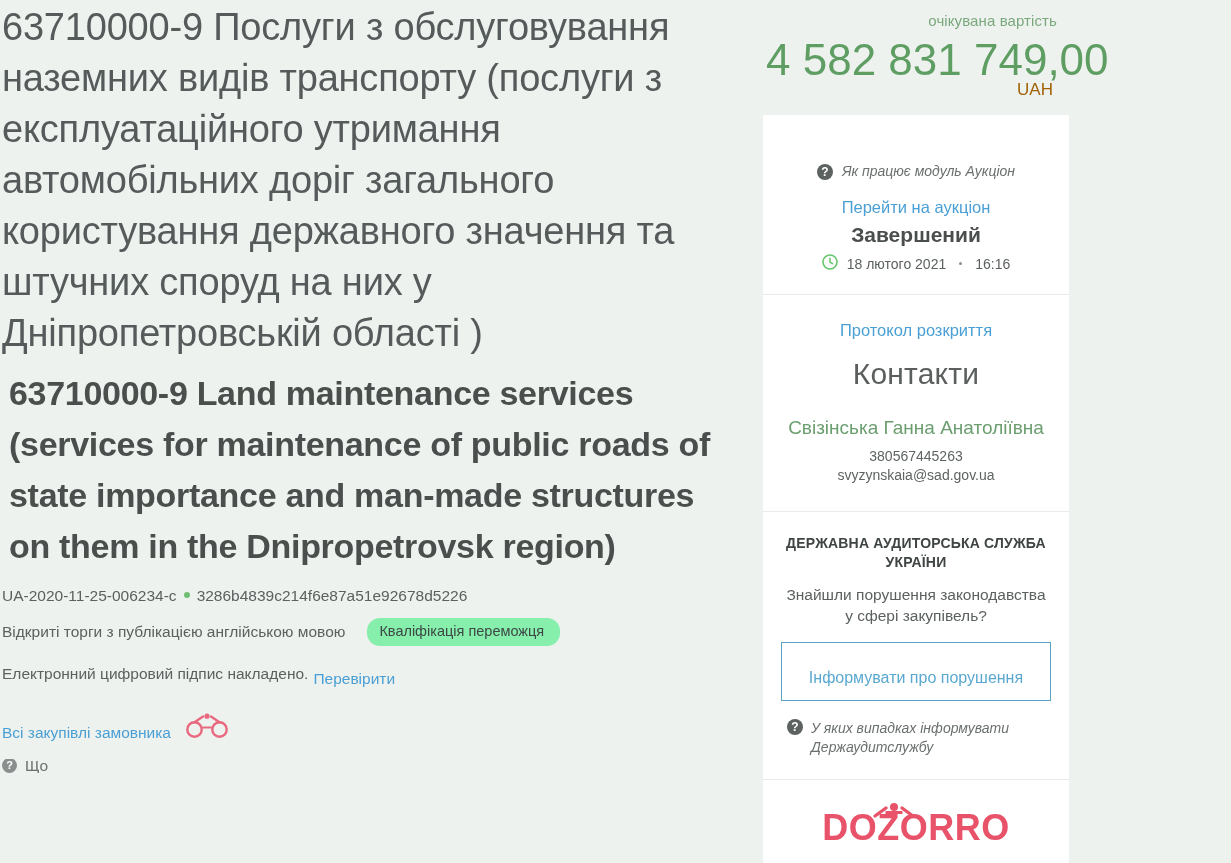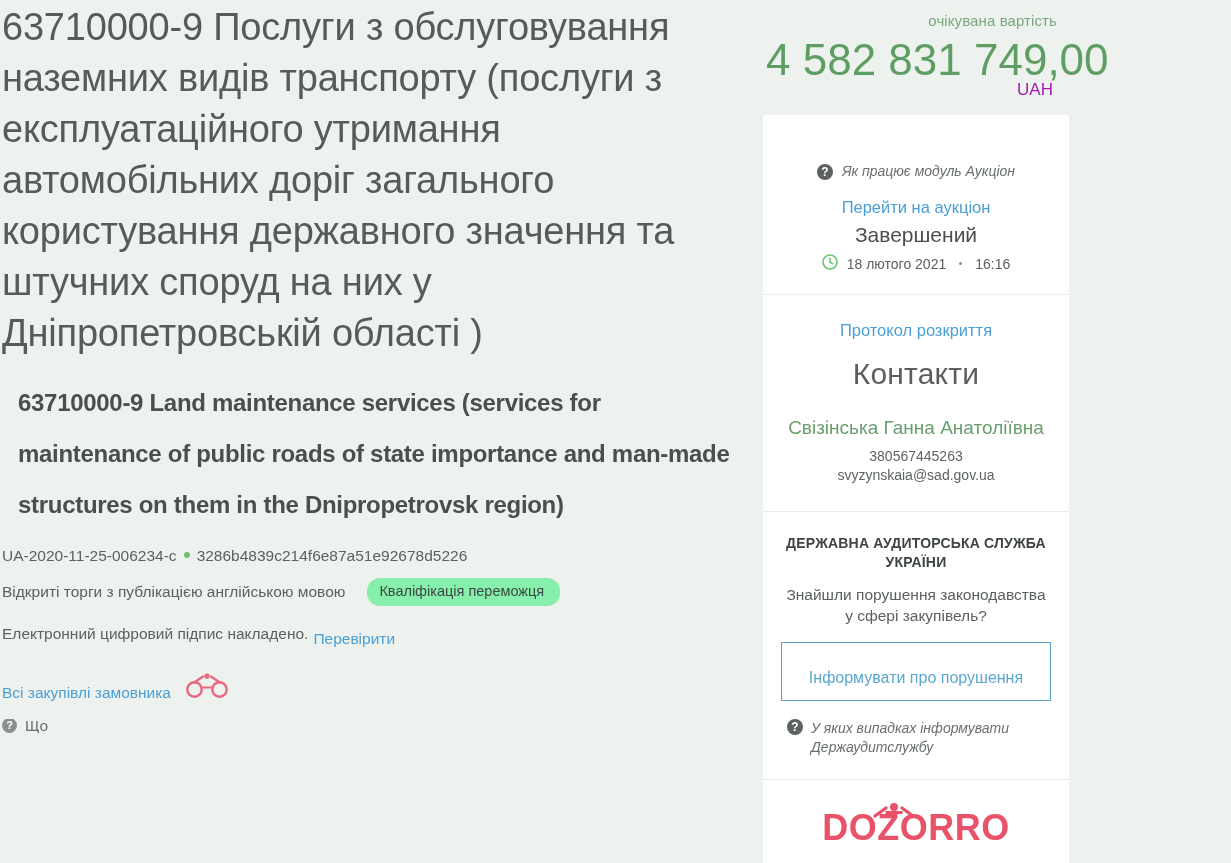--- a/index.html
+++ b/index.html
@@ -33,26 +33,26 @@
     line-height: 51px;
     font-weight: 400;
     color: #555b5a;
     letter-spacing: -0.2px;
     margin: 0;
     padding-top: 2px;
     max-width: 740px;
   }
 
   .title-en {
-    font-size: 24px;
+    font-size: 34px;
     line-height: 51px;
     font-weight: 700;
     color: #4a4f4d;
     letter-spacing: -0.3px;
-    margin: 16px;
+    margin: 7px;
     padding-top: 2px;
     max-width: 730px;
   }
 
   .meta-block {
     margin-top: 14px;
     color: #5a605e;
   }
 
   .meta-line {
@@ -145,21 +145,21 @@
     color: #5f9e63;
     font-weight: 400;
     white-space: nowrap;
     letter-spacing: 0px;
     margin-top: 2px;
     position: relative;
     left: 8px;
   }
   .value-cur {
     font-size: 17px;
-    color: #a21caf;
+    color: #a16207;
     line-height: 16px;
     margin-top: -6px;
     padding-right: 4px;
   }
 
   .card {
     position: absolute;
     left: 5px;
     top: 115px;
     width: 306px;
@@ -209,21 +209,21 @@
     color: #4a9fd4;
     line-height: 22px;
     text-decoration: none;
     margin-bottom: 3px;
   }
 
   .auction-status {
     font-size: 21px;
     color: #4a4f4d;
     line-height: 27px;
-    font-weight: 400;
+    font-weight: 700;
     margin-bottom: 6px;
   }
 
   .auction-when {
     display: flex;
     align-items: center;
     justify-content: center;
     gap: 9px;
     font-size: 14px;
     color: #5b615f;

